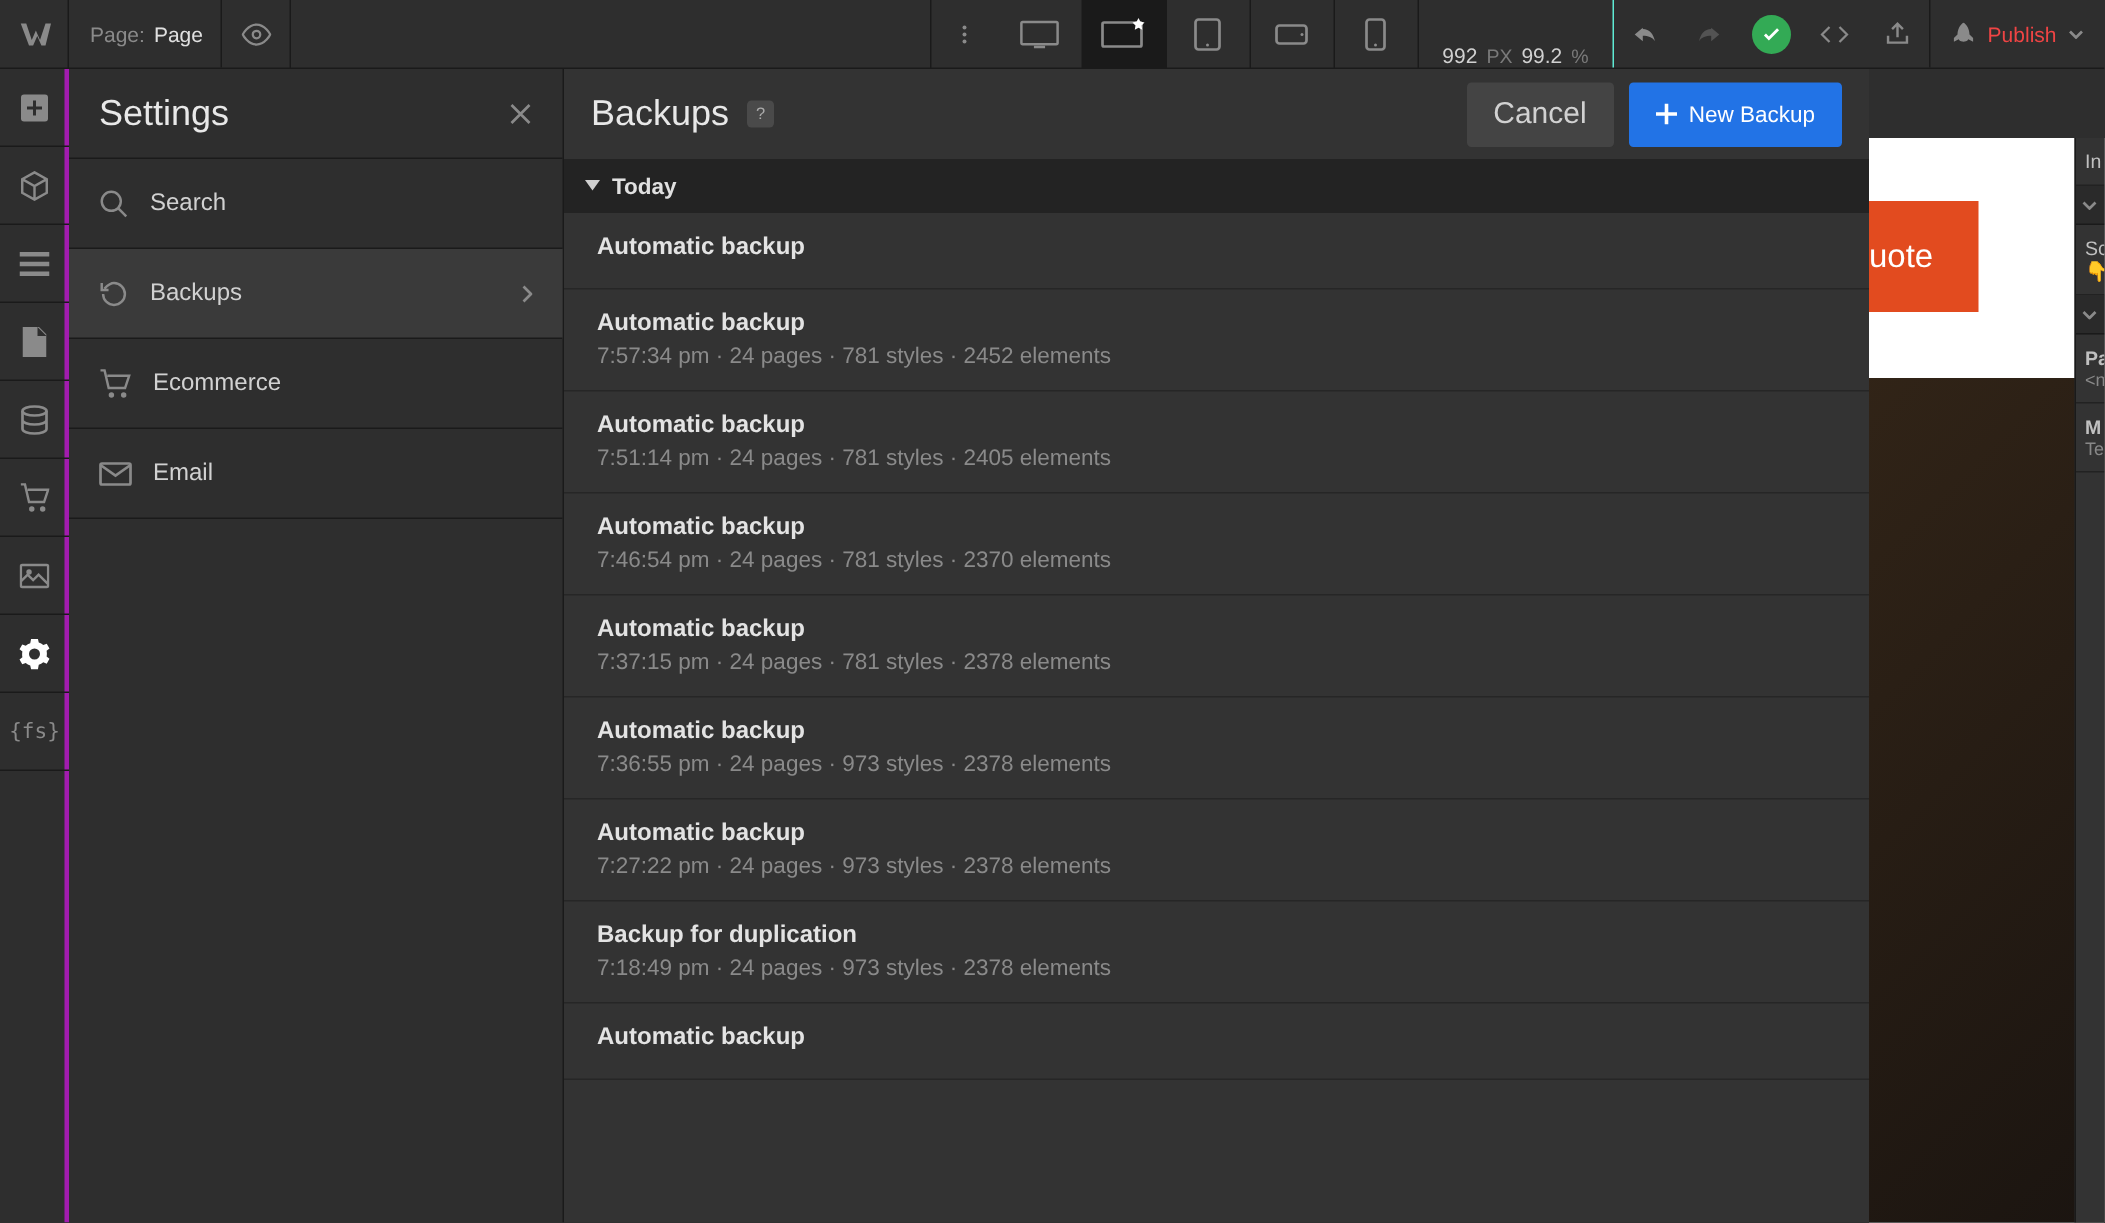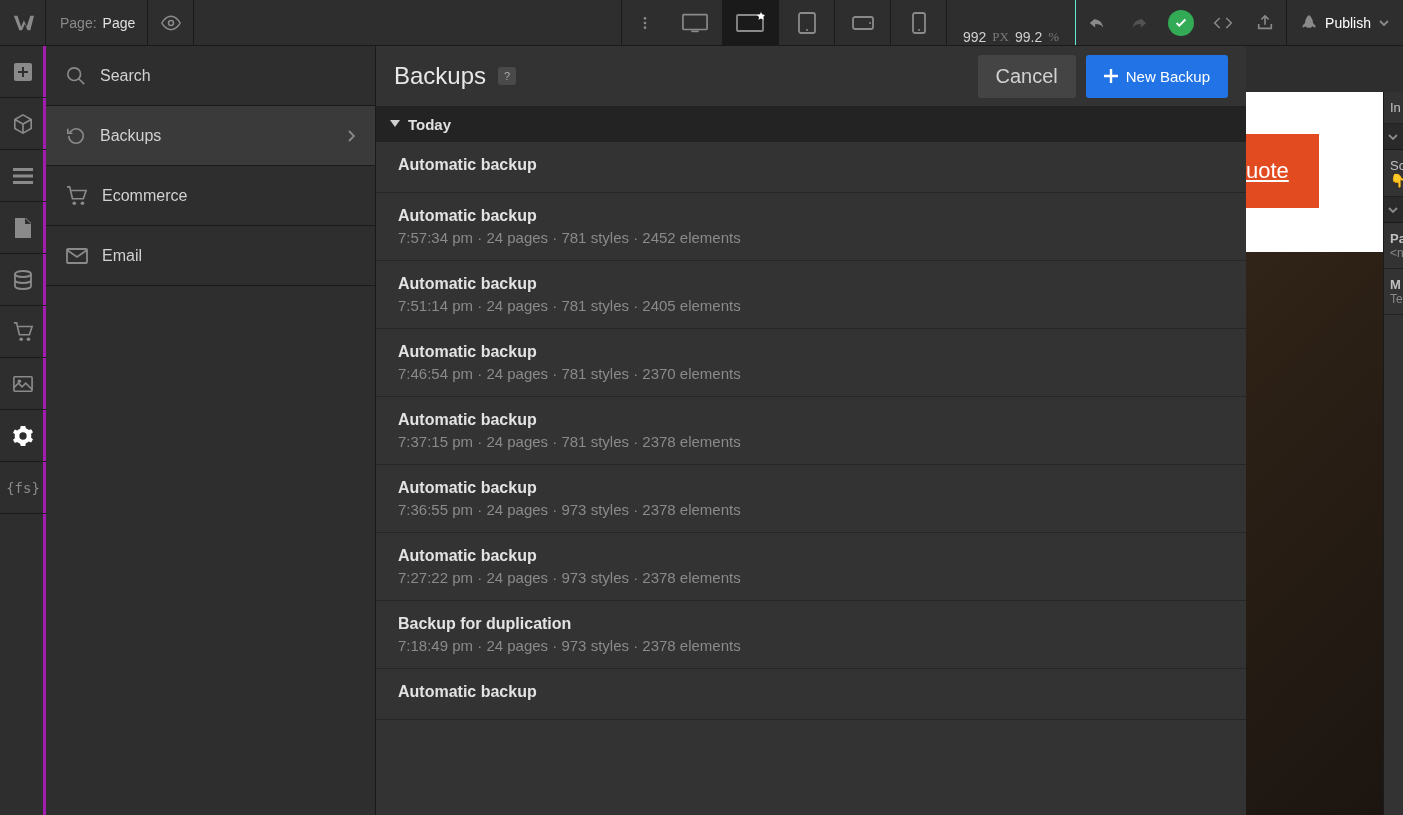--- a/index.html
+++ b/index.html
@@ -9,26 +9,26 @@
     .topbar-logo { width: 46px; height: 46px; display: flex; align-items: center; justify-content: center; border-right: 1px solid #1a1a1a; }
     .page-label { padding: 0 6px 0 14px; color: #8a8a8a; font-size: 14px; }
     .page-name { color: #e0e0e0; font-size: 14px; padding-right: 12px; }
     .page-section { display: flex; align-items: center; border-right: 1px solid #1a1a1a; height: 100%; }
     .eye-btn { width: 46px; height: 46px; display: flex; align-items: center; justify-content: center; border-right: 1px solid #1a1a1a; }
     .dots-btn { width: 46px; height: 46px; display: flex; align-items: center; justify-content: center; margin-left: auto; border-left: 1px solid #1a1a1a; }
     .device-group { display: flex; height: 100%; }
     .device-btn { width: 56px; height: 46px; display: flex; align-items: center; justify-content: center; border-right: 1px solid #1a1a1a; }
     .device-btn.active { background: #1a1a1a; }
     .size-info { display: flex; align-items: flex-end; padding: 0 16px; font-size: 14px; gap: 6px; height: 100%; border-right: 1px solid #5eead4; }
-    .size-info .unit { color: #7a7a7a; font-size: 13px; font-family: Liberation Serif, serif; }
+    .size-info .unit { color: #7a7a7a; font-size: 13px; }
     .topbar-spacer { flex: 1; }
     .topbar-right { display: flex; align-items: center; height: 100%; }
     .tr-btn { width: 42px; height: 46px; display: flex; align-items: center; justify-content: center; }
     .status-ok { width: 26px; height: 26px; border-radius: 50%; background: #33aa55; display: flex; align-items: center; justify-content: center; }
-    .publish-btn { display: flex; align-items: center; gap: 8px; padding: 0 14px; height: 100%; border-left: 1px solid #1a1a1a; font-size: 14px; color: #ffffff; }
+    .publish-btn { display: flex; align-items: center; gap: 8px; padding: 0 14px; height: 100%; border-left: 1px solid #1a1a1a; font-size: 14px; color: #ef4444; }
     
     .main-layout { display: flex; height: calc(100% - 46px); position: relative; }
     
     .left-rail { width: 46px; background: #2e2e2e; border-right: 3px solid #a21caf; display: flex; flex-direction: column; }
     .rail-btn { width: 46px; height: 52px; display: flex; align-items: center; justify-content: center; border-bottom: 1px solid #1a1a1a; }
     .rail-btn.active svg path, .rail-btn.active svg circle { fill: #fff; }
     .rail-btn .fs-label { color: #8a8a8a; font-size: 14px; font-family: monospace; }
     
     .settings-panel { width: 330px; background: #2e2e2e; border-right: 1px solid #1a1a1a; display: flex; flex-direction: column; }
     .settings-header { height: 60px; display: flex; align-items: center; justify-content: space-between; padding: 0 20px; border-bottom: 1px solid #1a1a1a; }
@@ -47,21 +47,21 @@
     .btn-primary { background: #2273e6; color: #fff; border: none; padding: 10px 18px; font-size: 15px; border-radius: 3px; cursor: pointer; display: flex; align-items: center; gap: 8px; }
     
     .section-header { background: #232323; height: 36px; display: flex; align-items: center; padding: 0 14px; gap: 8px; font-size: 15px; font-weight: 600; color: #e0e0e0; }
     .backup-list { flex: 1; overflow-y: auto; }
     .backup-item { padding: 14px 22px; border-bottom: 1px solid #262626; cursor: pointer; }
     .backup-name { font-size: 16px; font-weight: 600; color: #e3e3e3; margin-bottom: 4px; }
     .backup-meta { font-size: 15px; color: #8a8a8a; }
     
     .canvas-area { position: absolute; left: 1246px; top: 46px; right: 0; bottom: 0; background: #fff; overflow: hidden; }
     .canvas-bg { position: absolute; top: 160px; left: -300px; right: -20px; bottom: 0; background: linear-gradient(135deg, #3a2a1a 0%, #1a1410 100%); }
-    .quote-btn { position: absolute; top: 42px; left: -30px; background: #e24b1f; color: #fff; padding: 24px 30px; font-size: 22px; font-weight: 500; text-decoration: underline; }
+    .quote-btn { position: absolute; top: 42px; left: -30px; background: #e24b1f; color: #fff; padding: 24px 30px; font-size: 22px; font-weight: 500; }
     
     .right-panel { position: absolute; right: 0; top: 46px; width: 20px; bottom: 0; background: #333; border-left: 1px solid #1a1a1a; overflow: hidden; }
     .rp-section { padding: 8px 6px; border-bottom: 1px solid #222; font-size: 13px; color: #c0c0c0; white-space: nowrap; }
     .rp-collapse { height: 26px; background: #2a2a2a; display: flex; align-items: center; padding: 0 4px; border-bottom: 1px solid #1a1a1a; }
     
     svg { display: block; }
     .icon-fill { fill: #8a8a8a; }
     .icon-stroke { stroke: #8a8a8a; fill: none; stroke-width: 1.8; }
   </style>
 </head>
@@ -218,20 +218,28 @@
       <svg width="22" height="22" viewBox="0 0 24 24">
           <path fill="#fff" d="M12 8a4 4 0 100 8 4 4 0 000-8zm9 4a9 9 0 01-.2 1.9l2.1 1.6-2 3.5-2.5-1a9 9 0 01-3.3 1.9L14.5 23h-5l-.6-2.6a9 9 0 01-3.3-1.9l-2.5 1-2-3.5 2.1-1.6A9 9 0 013 12c0-.6.1-1.3.2-1.9L1.1 8.5l2-3.5 2.5 1a9 9 0 013.3-1.9L9.5 1h5l.6 2.6a9 9 0 013.3 1.9l2.5-1 2 3.5-2.1 1.6c.1.6.2 1.3.2 1.9z"></path>
         </svg>
     </div>
     <div class="rail-btn">
       <span class="fs-label">{fs}</span>
     </div>
   </div>
 
   <div class="settings-panel">
+    <div class="settings-header">
+      <div class="settings-title">Settings</div>
+      <div class="close-btn">
+        <svg width="16" height="16" viewBox="0 0 16 16">
+            <path class="icon-stroke" d="M2 2l12 12M14 2L2 14" stroke-width="2.2"></path>
+          </svg>
+      </div>
+    </div>
     <div class="settings-item">
       <svg width="20" height="20" viewBox="0 0 22 22">
           <circle class="icon-stroke" cx="9" cy="9" r="7"></circle>
           <path class="icon-stroke" d="M14 14l6 6"></path>
         </svg>
       <span>Search</span>
     </div>
     <div class="settings-item active">
       <svg width="20" height="20" viewBox="0 0 22 22">
           <path class="icon-stroke" d="M3 11a8 8 0 108-8c-3 0-5 2-7 4M2 3v5h5"></path>

